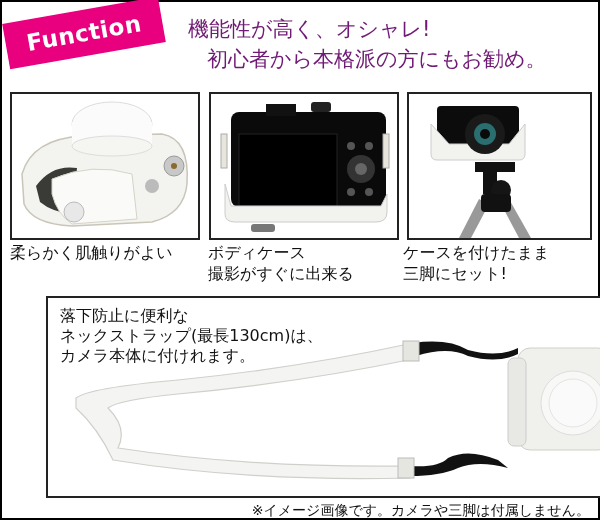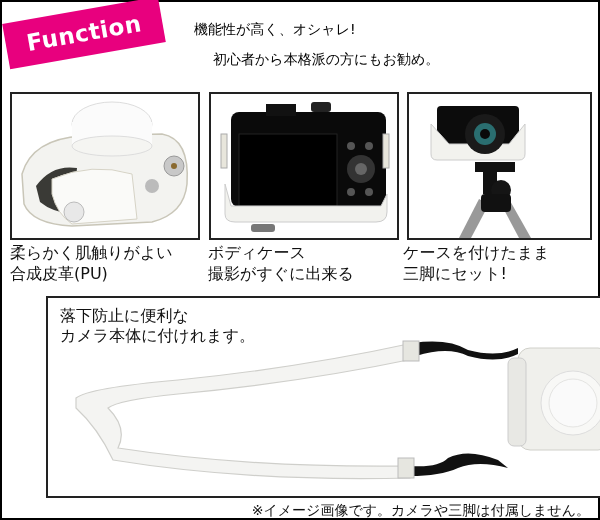--- a/index.html
+++ b/index.html
@@ -1,20 +1,20 @@
 <!DOCTYPE html>
 <html><head>
 <meta charset="utf-8">
 <style>
   html, body { margin:0; padding:0; background:#fff; }
   body { width:600px; height:520px; position:relative; overflow:hidden; font-family:"DejaVu Sans", sans-serif; }
   .frame { position:absolute; left:0; top:0; width:596px; height:516px; border:2px solid #000; background:#fff; }
   .badge { position:absolute; left:5px; top:10px; width:158px; height:46px; background:#e8007e; transform:rotate(-10deg); transform-origin:50% 50%; display:flex; align-items:center; justify-content:center; }
   .badge span { color:#fff; font-weight:bold; font-size:23px; letter-spacing:0.5px; font-family:"DejaVu Sans", sans-serif; }
-  .headline { position:absolute; left:194px; top:14px; font-size:14px; line-height:30px; color:#000000; }
+  .headline { position:absolute; left:188px; top:14px; font-size:21px; line-height:30px; color:#701a75; }
   .headline .l2 { padding-left:19px; display:block; }
   .photo { position:absolute; border:2px solid #222; background:#fff; overflow:hidden; }
   .caption { position:absolute; text-align:left; font-size:16px; line-height:21px; color:#111; }
   .note { position:absolute; right:10px; top:502px; font-size:14px; color:#111; }
   .strap-box { position:absolute; left:10px; top:296px; width:576px; height:198px; border:2px solid #222; background:#fff; overflow:hidden;margin-left:36px; }
   .strap-text { position:absolute; left:12px; top:8px; font-size:16px; line-height:20px; color:#111; }
 </style>
 </head>
 <body>
 
@@ -74,21 +74,20 @@
     <rect x="74" y="78" width="14" height="22" fill="#111"></rect>
     <circle cx="92" cy="96" r="10" fill="#151515"></circle>
     <path d="M70 105 L50 144 L62 144 L80 110 Z" fill="#999"></path>
     <path d="M100 105 L122 144 L110 144 L92 110 Z" fill="#999"></path>
     <rect x="72" y="100" width="30" height="18" rx="4" fill="#111"></rect>
   </svg>
 </div>
 
 <div class="caption" style="left:10px;top:242px;width:190px;">
   <div>柔らかく肌触りがよい</div>
-  <div>合成皮革(PU)</div>
 </div>
 <div class="caption" style="left:208px;top:242px;width:190px;">
   <div>ボディケース</div>
   <div>撮影がすぐに出来る</div>
 </div>
 <div class="caption" style="left:403px;top:242px;width:190px;">
   <div>ケースを付けたまま</div>
   <div>三脚にセット!</div>
 </div>
 
@@ -99,17 +98,18 @@
     <path d="M362 168 Q390 170 400 160 Q420 150 450 162 L460 170 Q430 162 410 170 Q392 178 362 178 Z" fill="#111"></path>
     <rect x="355" y="43" width="16" height="20" fill="#e6e6e0" stroke="#bbb"></rect>
     <rect x="350" y="160" width="16" height="20" fill="#e6e6e0" stroke="#bbb"></rect>
     <rect x="470" y="50" width="92" height="102" rx="12" fill="#f0f0ec" stroke="#d0d0ca"></rect>
     <rect x="460" y="60" width="18" height="88" rx="6" fill="#e8e8e4" stroke="#ccc"></rect>
     <circle cx="525" cy="105" r="32" fill="#f8f8f6" stroke="#ddd"></circle>
     <circle cx="525" cy="105" r="24" fill="#fafafa" stroke="#e4e4e2"></circle>
   </svg>
   <div class="strap-text">
     <div>落下防止に便利な</div>
+    <div>ネックストラップ(最長130cm)は、</div>
     <div>カメラ本体に付けれます。</div>
   </div>
 </div>
 
 <div class="note">※イメージ画像です。カメラや三脚は付属しません。</div>
 
 </body></html>

